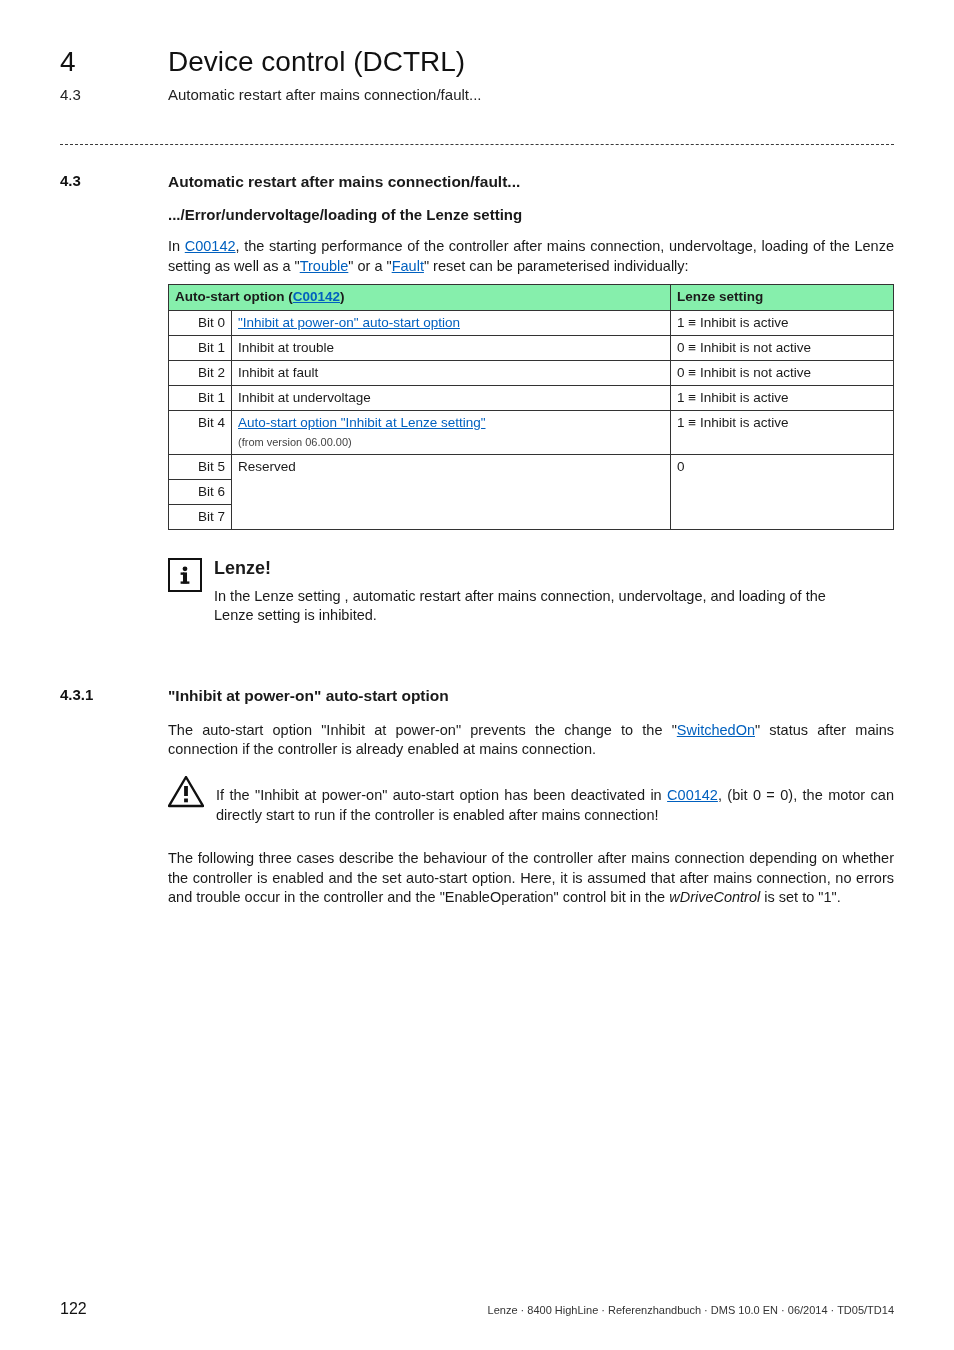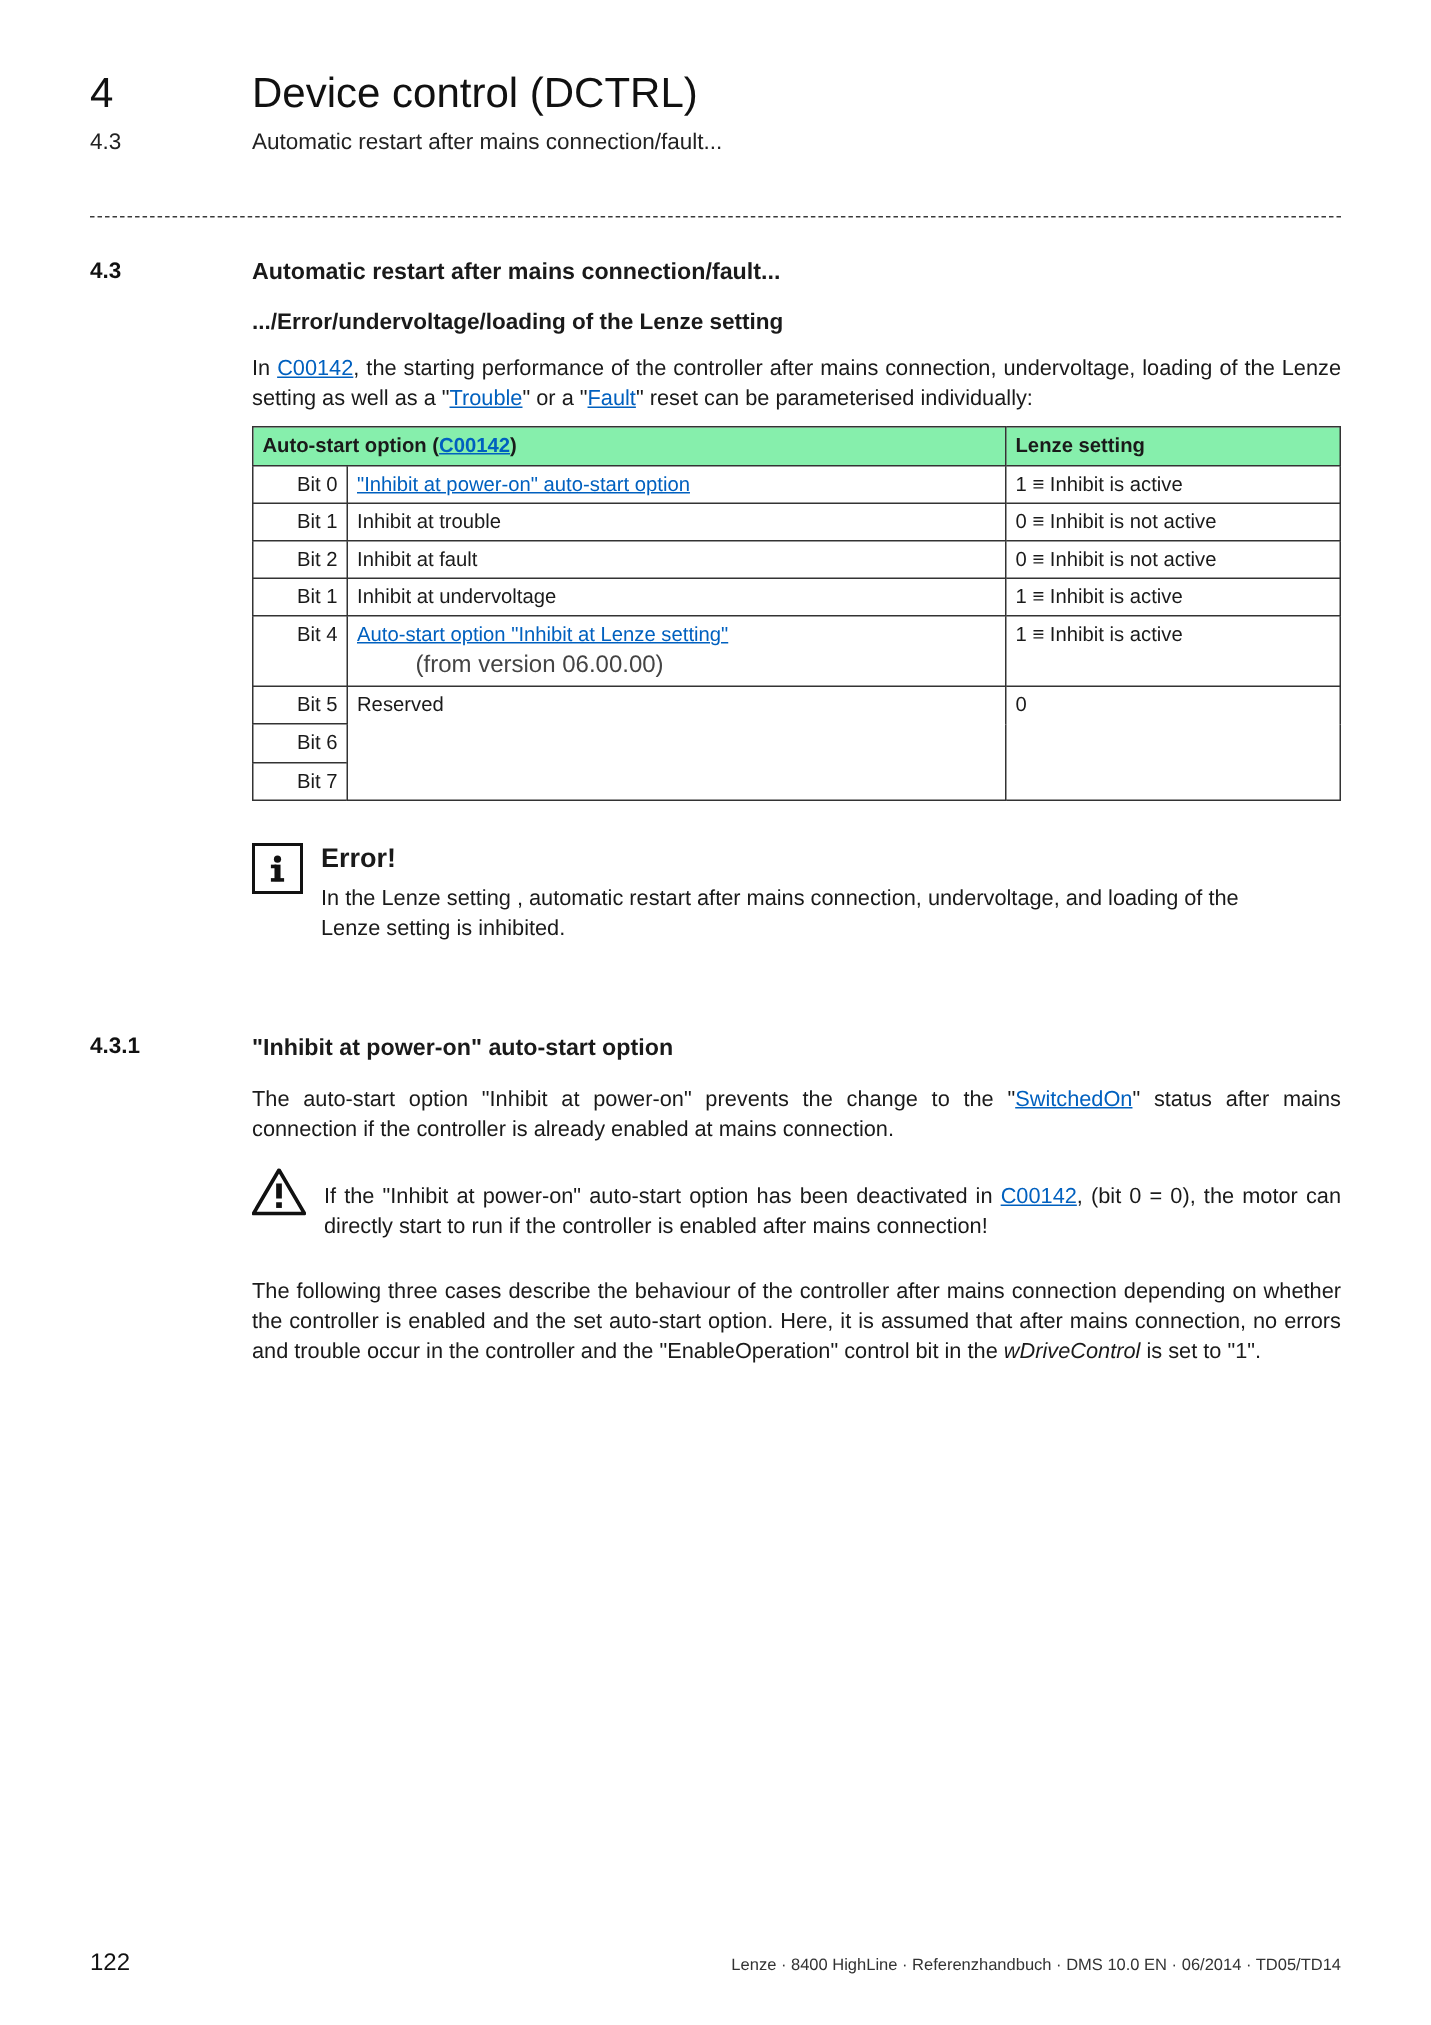--- a/index.html
+++ b/index.html
@@ -77,21 +77,21 @@
     flex: 1;
     font-size: 14.5px;
     line-height: 1.35;
     color: #1a1a1a;
   }
 
   .h2 { font-size: 15.5px; font-weight: 700; margin-bottom: 12px; }
   .h3 { font-size: 15px; font-weight: 700; margin-bottom: 8px; margin-top: 2px; }
   p { margin: 0 0 8px 0; }
   .link { color: #0060bf; text-decoration: underline; }
-  .small { font-size: 16px; color: #444; margin-left: 39px; }
+  .small { font-size: 11px; color: #444; }
 
   table {
     border-collapse: collapse;
     width: 100%;
     margin-top: 6px;
     font-size: 13.5px;
   }
   table th, table td {
     border: 1px solid #333;
     padding: 3px 6px;
@@ -229,21 +229,21 @@
         <div class="note-box">
           <div class="note-icon">
             <svg viewBox="0 0 24 24">
               <circle cx="12" cy="5.2" r="2.6" fill="#111"></circle>
               <rect x="9.8" y="9.2" width="4.4" height="12" fill="#111"></rect>
               <rect x="7.2" y="9.2" width="4" height="2.6" fill="#111"></rect>
               <rect x="7.2" y="19" width="9.6" height="2.6" fill="#111"></rect>
             </svg>
           </div>
           <div class="note-body">
-            <div class="note-title">Error!</div>
+            <div class="note-title">Lenze!</div>
             <div class="note-text">In the Lenze setting , automatic restart after mains connection, undervoltage, and loading of the Lenze setting is inhibited.</div>
           </div>
         </div>
 
       </div>
     </div>
 
     <div class="subsection-gap"></div>
 
     <div class="row">

